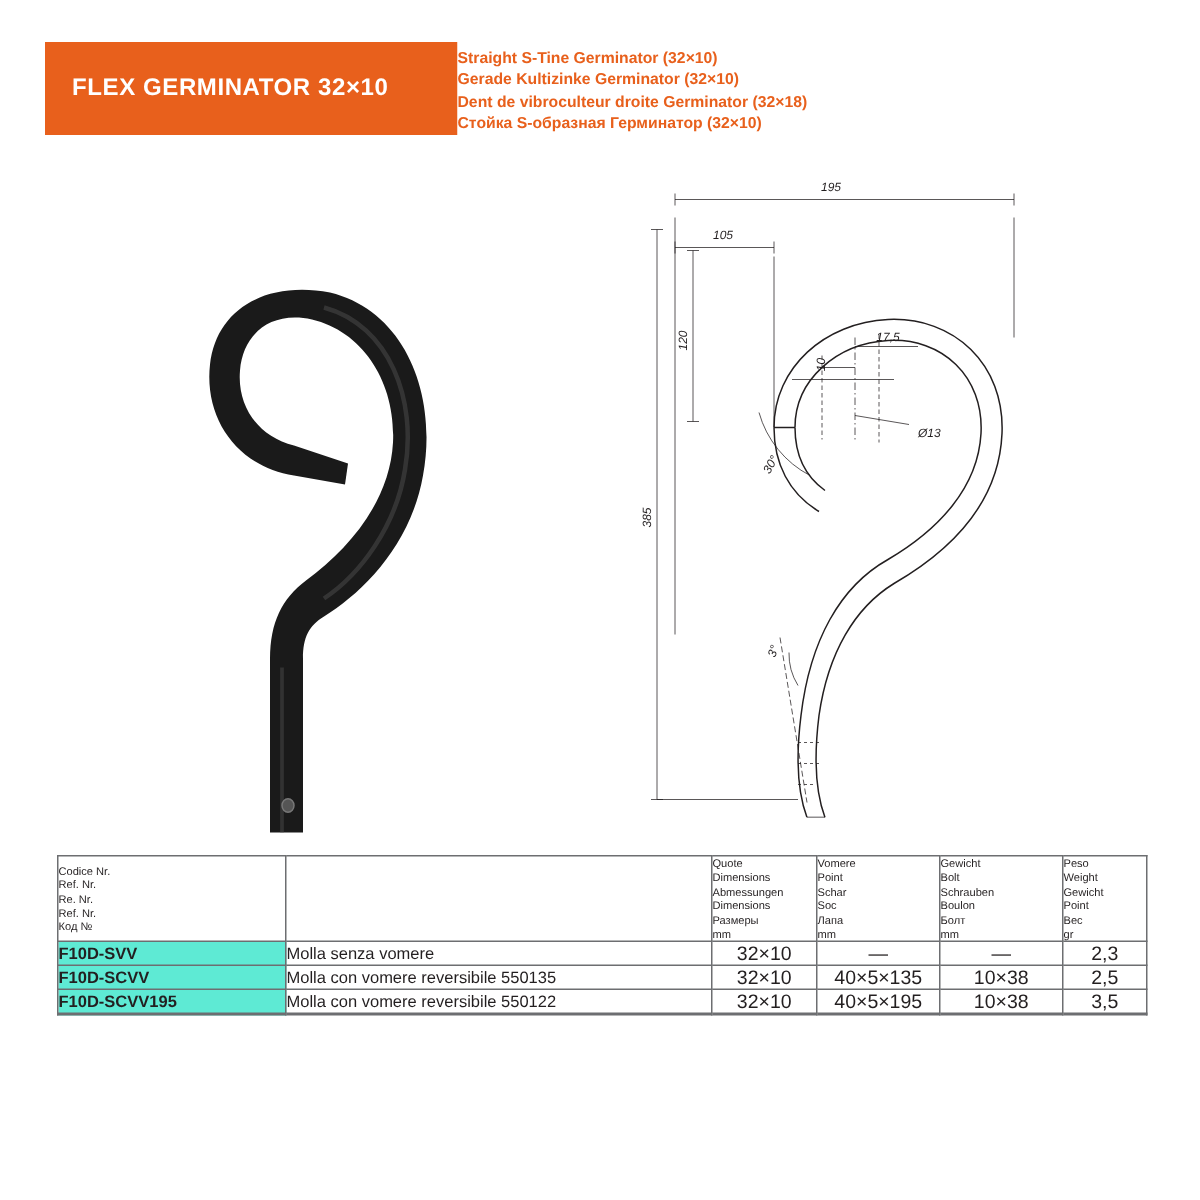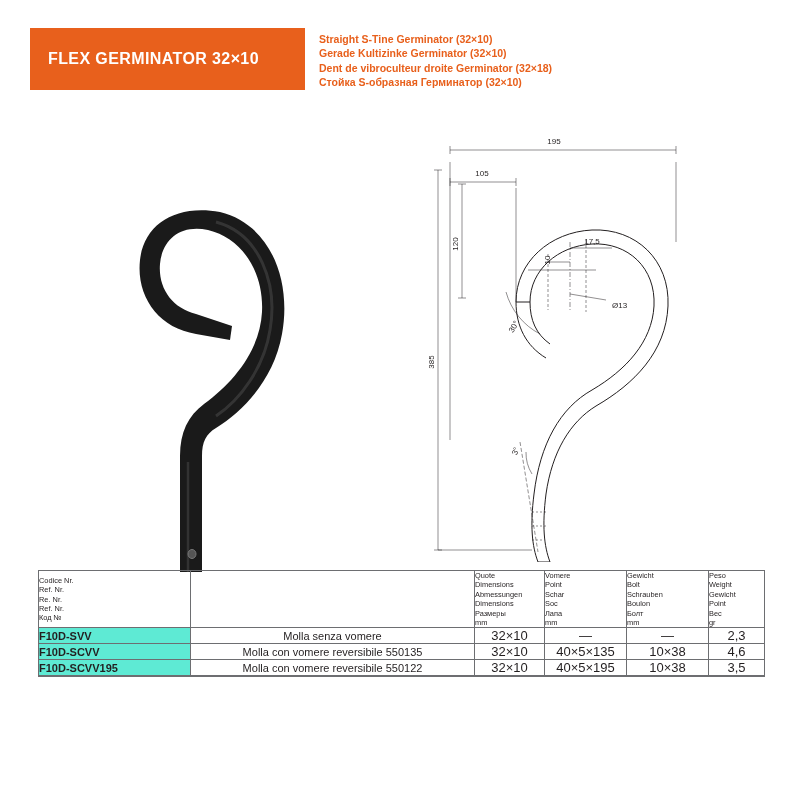--- a/index.html
+++ b/index.html
@@ -35,39 +35,39 @@
   }
   .header-title {
     color: #ffffff;
     font-size: 16px;
     font-weight: bold;
     letter-spacing: 0.4px;
   }
   .header-right {
     flex: 1;
     background: #ffffff;
-    padding-left: 14px;
     padding-top: 4px;
     box-sizing: border-box;
   }
   .header-line {
     color: #e8601c;
     font-size: 10.5px;
     font-weight: bold;
     line-height: 14.4px;
     white-space: nowrap;
   }
 
   
   .figure-area {
     position: absolute;
     left: 0;
-    top: 112px;
+    top: 95px;
     width: 800px;
     height: 460px;
+    font-style: italic;
   }
 
   
   .table-wrap {
     position: absolute;
     left: 38px;
     top: 570px;
     width: 726px;
   }
   table.spec {
@@ -90,21 +90,20 @@
   }
   .row-code {
     font-size: 11px;
     font-weight: bold;
     padding: 8px 0 8px 10px;
     background: #5eead4;
   }
   .row-desc {
     font-size: 11px;
     padding: 8px 0 8px 14px;
-    text-align: center;
   }
   .row-center {
     font-size: 13px;
     text-align: center;
     padding: 8px 0;
   }
   .col1 { width: 152px; }
   .col2 { width: 284px; }
   .col3 { width: 70px; }
   .col4 { width: 82px; }
@@ -301,21 +300,21 @@
         <td class="row-center">—</td>
         <td class="row-center">2,3</td>
       </tr>
 
       <tr>
         <td class="row-code">F10D-SCVV</td>
         <td class="row-desc">Molla con vomere reversibile 550135</td>
         <td class="row-center">32×10</td>
         <td class="row-center">40×5×135</td>
         <td class="row-center">10×38</td>
-        <td class="row-center">4,6</td>
+        <td class="row-center">2,5</td>
       </tr>
 
 
       <tr>
         <td class="row-code">F10D-SCVV195</td>
         <td class="row-desc">Molla con vomere reversibile 550122</td>
         <td class="row-center">32×10</td>
         <td class="row-center">40×5×195</td>
         <td class="row-center">10×38</td>
         <td class="row-center">3,5</td>

